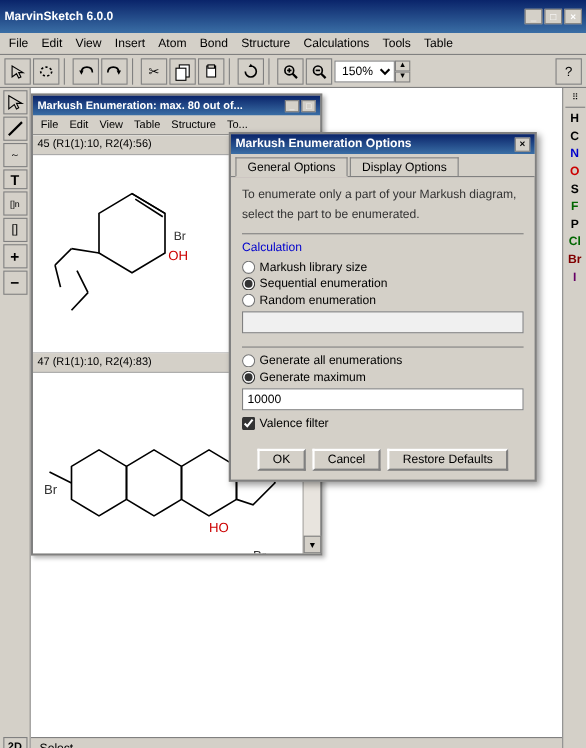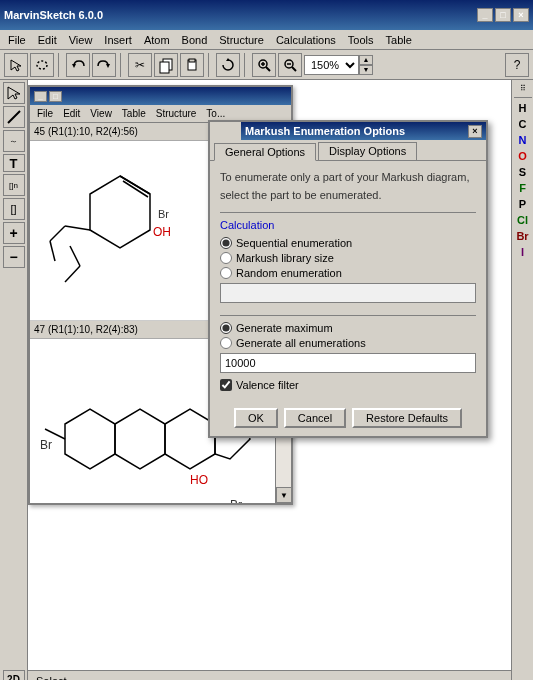--- a/index.html
+++ b/index.html
@@ -258,36 +258,36 @@
     .dialog-title-bar {
       background: linear-gradient(to bottom, #0a246a, #3a6ea5);
       color: white;
       height: 18px;
       display: flex;
       align-items: center;
       justify-content: space-between;
       padding: 0 4px;
       font-size: 11px;
       font-weight: bold;
-      margin-left: 31px;
     }
     .dialog-close {
       width: 14px; height: 13px;
       background: #d4d0c8;
       border: 1px solid #808080;
       font-size: 9px;
       display: flex; align-items: center; justify-content: center;
       cursor: pointer;
       color: black;
     }
     .dialog-tabs {
       display: flex;
       background: #d4d0c8;
       border-bottom: 1px solid #808080;
       padding: 2px 4px 0;
+      align-items: flex-end;
     }
     .dialog-tab {
       padding: 2px 10px;
       font-size: 11px;
       cursor: pointer;
       background: #d4d0c8;
       border: 1px solid #808080;
       border-bottom: none;
       margin-right: 2px;
     }
@@ -504,20 +504,21 @@
 
         <line x1="80" y1="55" x2="130" y2="45" stroke="#666" stroke-width="1.5"></line>
         <line x1="130" y1="45" x2="160" y2="60" stroke="#666" stroke-width="1.5"></line>
         <line x1="160" y1="60" x2="190" y2="50" stroke="#666" stroke-width="1.5"></line>
         <line x1="80" y1="55" x2="60" y2="65" stroke="#666" stroke-width="1.5"></line>
       </svg>
 
       <div class="sub-window" style="top:5px; left:0px;">
 
         <div class="sub-title-bar">
+          <span>Markush Enumeration: max. 80 out of...</span>
           <div style="display:flex; gap:2px;">
             <div class="title-btn" style="width:13px;height:11px;font-size:8px;">_</div>
             <div class="title-btn" style="width:13px;height:11px;font-size:8px;">□</div>
           </div>
         </div>
 
         <div class="sub-menu-bar">
           <span class="sub-menu-item">File</span>
           <span class="sub-menu-item">Edit</span>
           <span class="sub-menu-item">View</span>
@@ -609,45 +610,45 @@
             <div class="dialog-info-text">
               <span>To enumerate only a part of your Markush diagram, select the part to be enumerated.</span>
             </div>
             
             <div class="divider-line"></div>
             
             <div class="dialog-section-title">Calculation</div>
             
             <div class="radio-group">
               <div class="radio-item">
+                <input type="radio" class="radio-input" name="calc" style="">
+                <span>Markush library size</span>
+              </div>
+              <div class="radio-item">
                 <input type="radio" class="radio-input" name="calc" checked="" style="">
                 <span>Sequential enumeration</span>
               </div>
               <div class="radio-item">
                 <input type="radio" class="radio-input" name="calc" style="">
-                <span>Markush library size</span>
-              </div>
-              <div class="radio-item">
-                <input type="radio" class="radio-input" name="calc" style="">
                 <span>Random enumeration</span>
               </div>
             </div>
             
             <input type="text" class="text-input" disabled="" style="">
             
             <div class="divider-line"></div>
             
             <div class="radio-group">
+              <div class="radio-item">
+                <input type="radio" class="radio-input" name="gen" style="">
+                <span>Generate all enumerations</span>
+              </div>
               <div class="radio-item">
                 <input type="radio" class="radio-input" name="gen" checked="" style="">
                 <span>Generate maximum</span>
-              </div>
-              <div class="radio-item">
-                <input type="radio" class="radio-input" name="gen" style="">
-                <span>Generate all enumerations</span>
               </div>
             </div>
             
             <input type="text" class="text-input active" value="10000" style="">
             
             <div class="checkbox-item">
               <input type="checkbox" class="checkbox-input" checked="" style="">
               <span>Valence filter</span>
             </div>
           </div>

